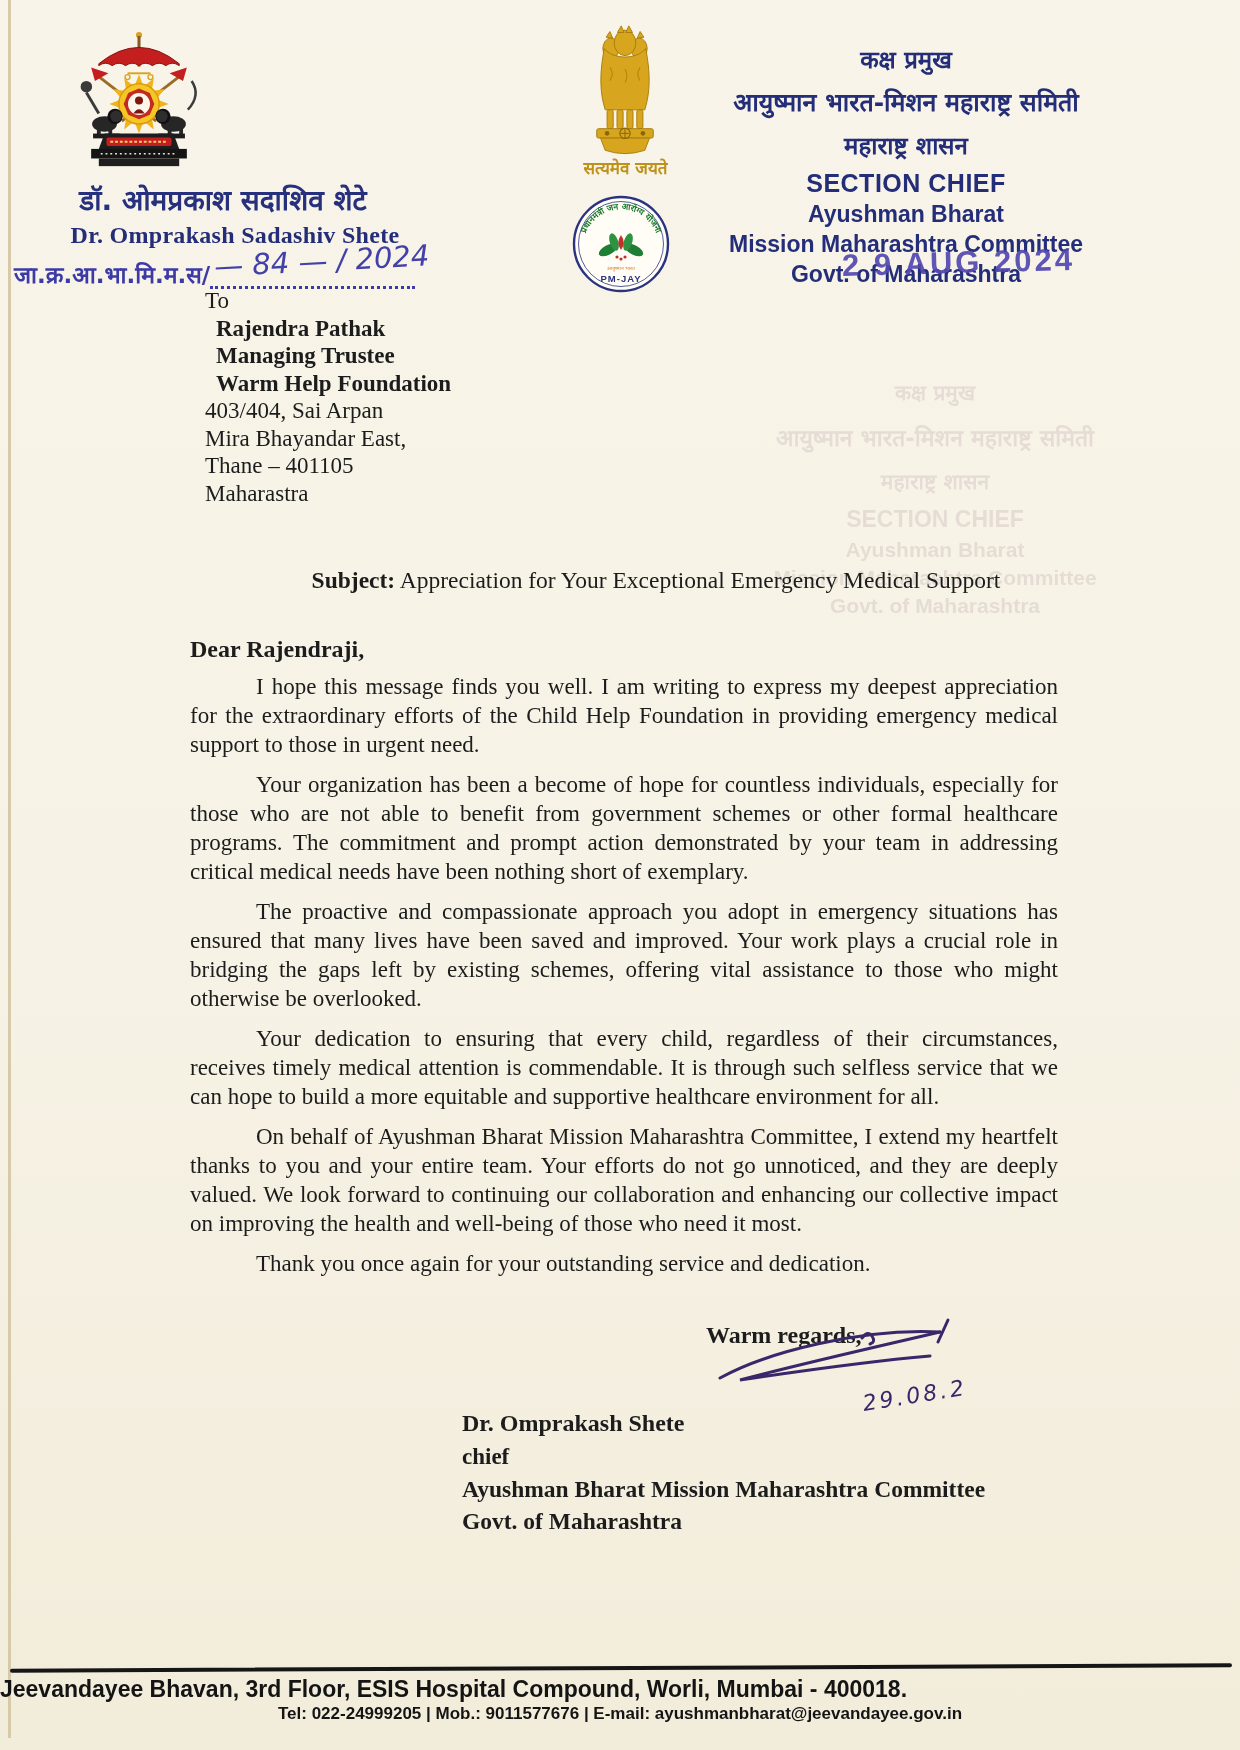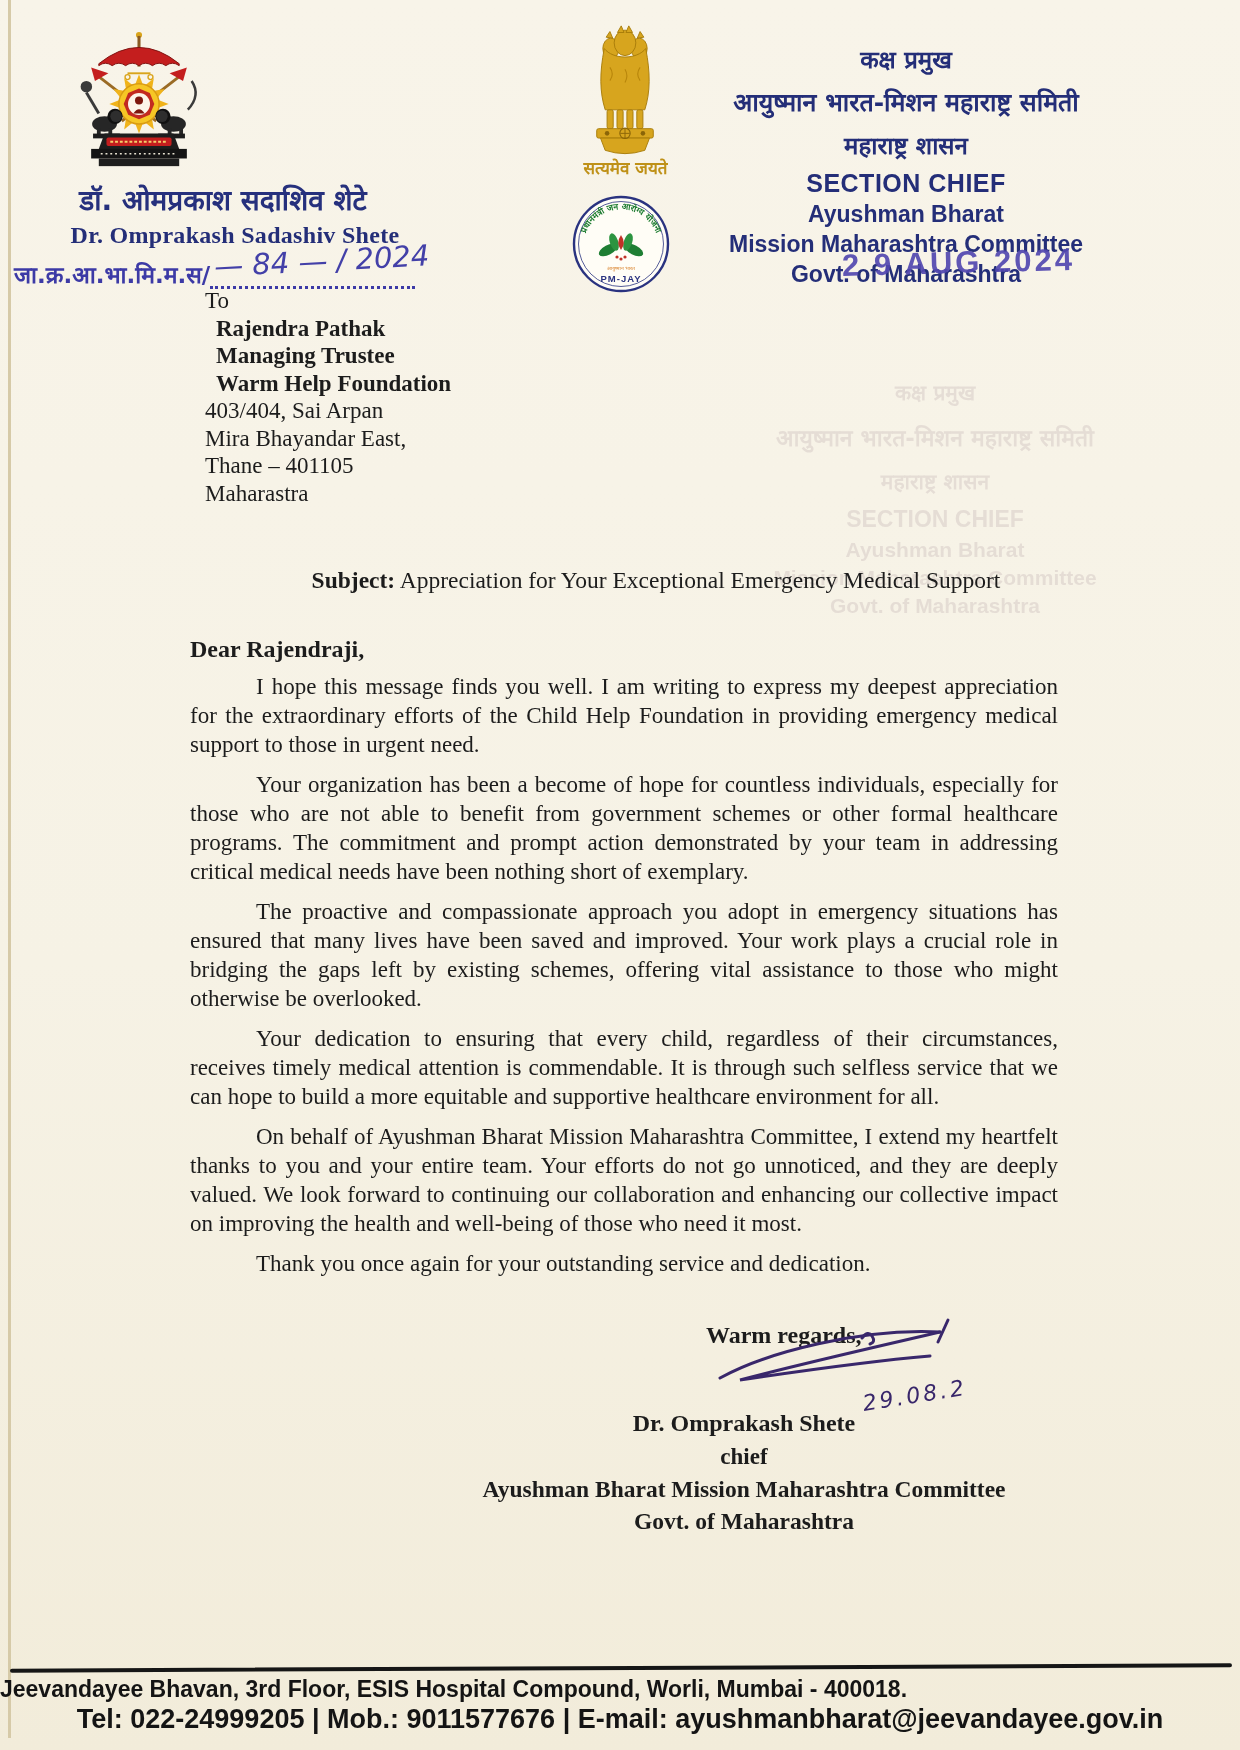--- a/index.html
+++ b/index.html
@@ -51,32 +51,32 @@
   .subject{position:absolute;left:250px;top:567px;width:812px;text-align:center;font-size:23.5px;}
   .subject .lbl{font-weight:bold;}
   
   .salutation{position:absolute;left:190px;top:636px;font-weight:bold;font-size:24px;}
   .body-text{position:absolute;left:190px;top:672px;width:868px;font-size:23px;line-height:29px;
         text-align:justify;}
   .body-text p{margin:0 0 11px 0;text-indent:66px;}
   
   .regards{position:absolute;left:706px;top:1322px;font-weight:bold;font-size:24px;}
   .signature{position:absolute;left:712px;top:1316px;width:255px;height:108px;}
-  .signblock{position:absolute;left:434px;top:1410px;width:620px;text-align:center;font-weight:bold;}
+  .signblock{position:absolute;left:462px;top:1410px;width:620px;font-weight:bold;}
   .sb-name{font-size:24px;margin:0 0 7px 0;}
   .sb-title{font-size:23px;margin:0 0 6px 0;}
   .sb-org{font-size:23.5px;margin:0 0 5px 0;}
   .sb-govt{font-size:23.5px;margin:0;}
   
   .footer-rule{position:absolute;left:10px;top:1666px;width:1222px;height:4px;background:#161616;
         transform:rotate(-.25deg);border-radius:2px;}
   .footer-address{position:absolute;left:0;top:1676px;width:988px;text-align:left;
         font-family:"Liberation Sans",sans-serif;font-weight:bold;font-size:23px;color:#141414;}
   .footer-contact{position:absolute;left:0;top:1704px;width:1240px;text-align:center;
-        font-family:"Liberation Sans",sans-serif;font-weight:bold;font-size:27px;color:#141414;}
+        font-family:"Liberation Sans",sans-serif;font-weight:bold;font-size:17px;color:#141414;}
 </style>
 </head>
 <body>
 
 <div class="page">
   <div class="scan-edge"></div>
 
   <svg class="crest" viewBox="0 0 140 160">
     <circle cx="70" cy="10" r="3.2" fill="#d9a41c"></circle>
     <rect x="68.4" y="11" width="3.2" height="32" fill="#8a5a22"></rect>

